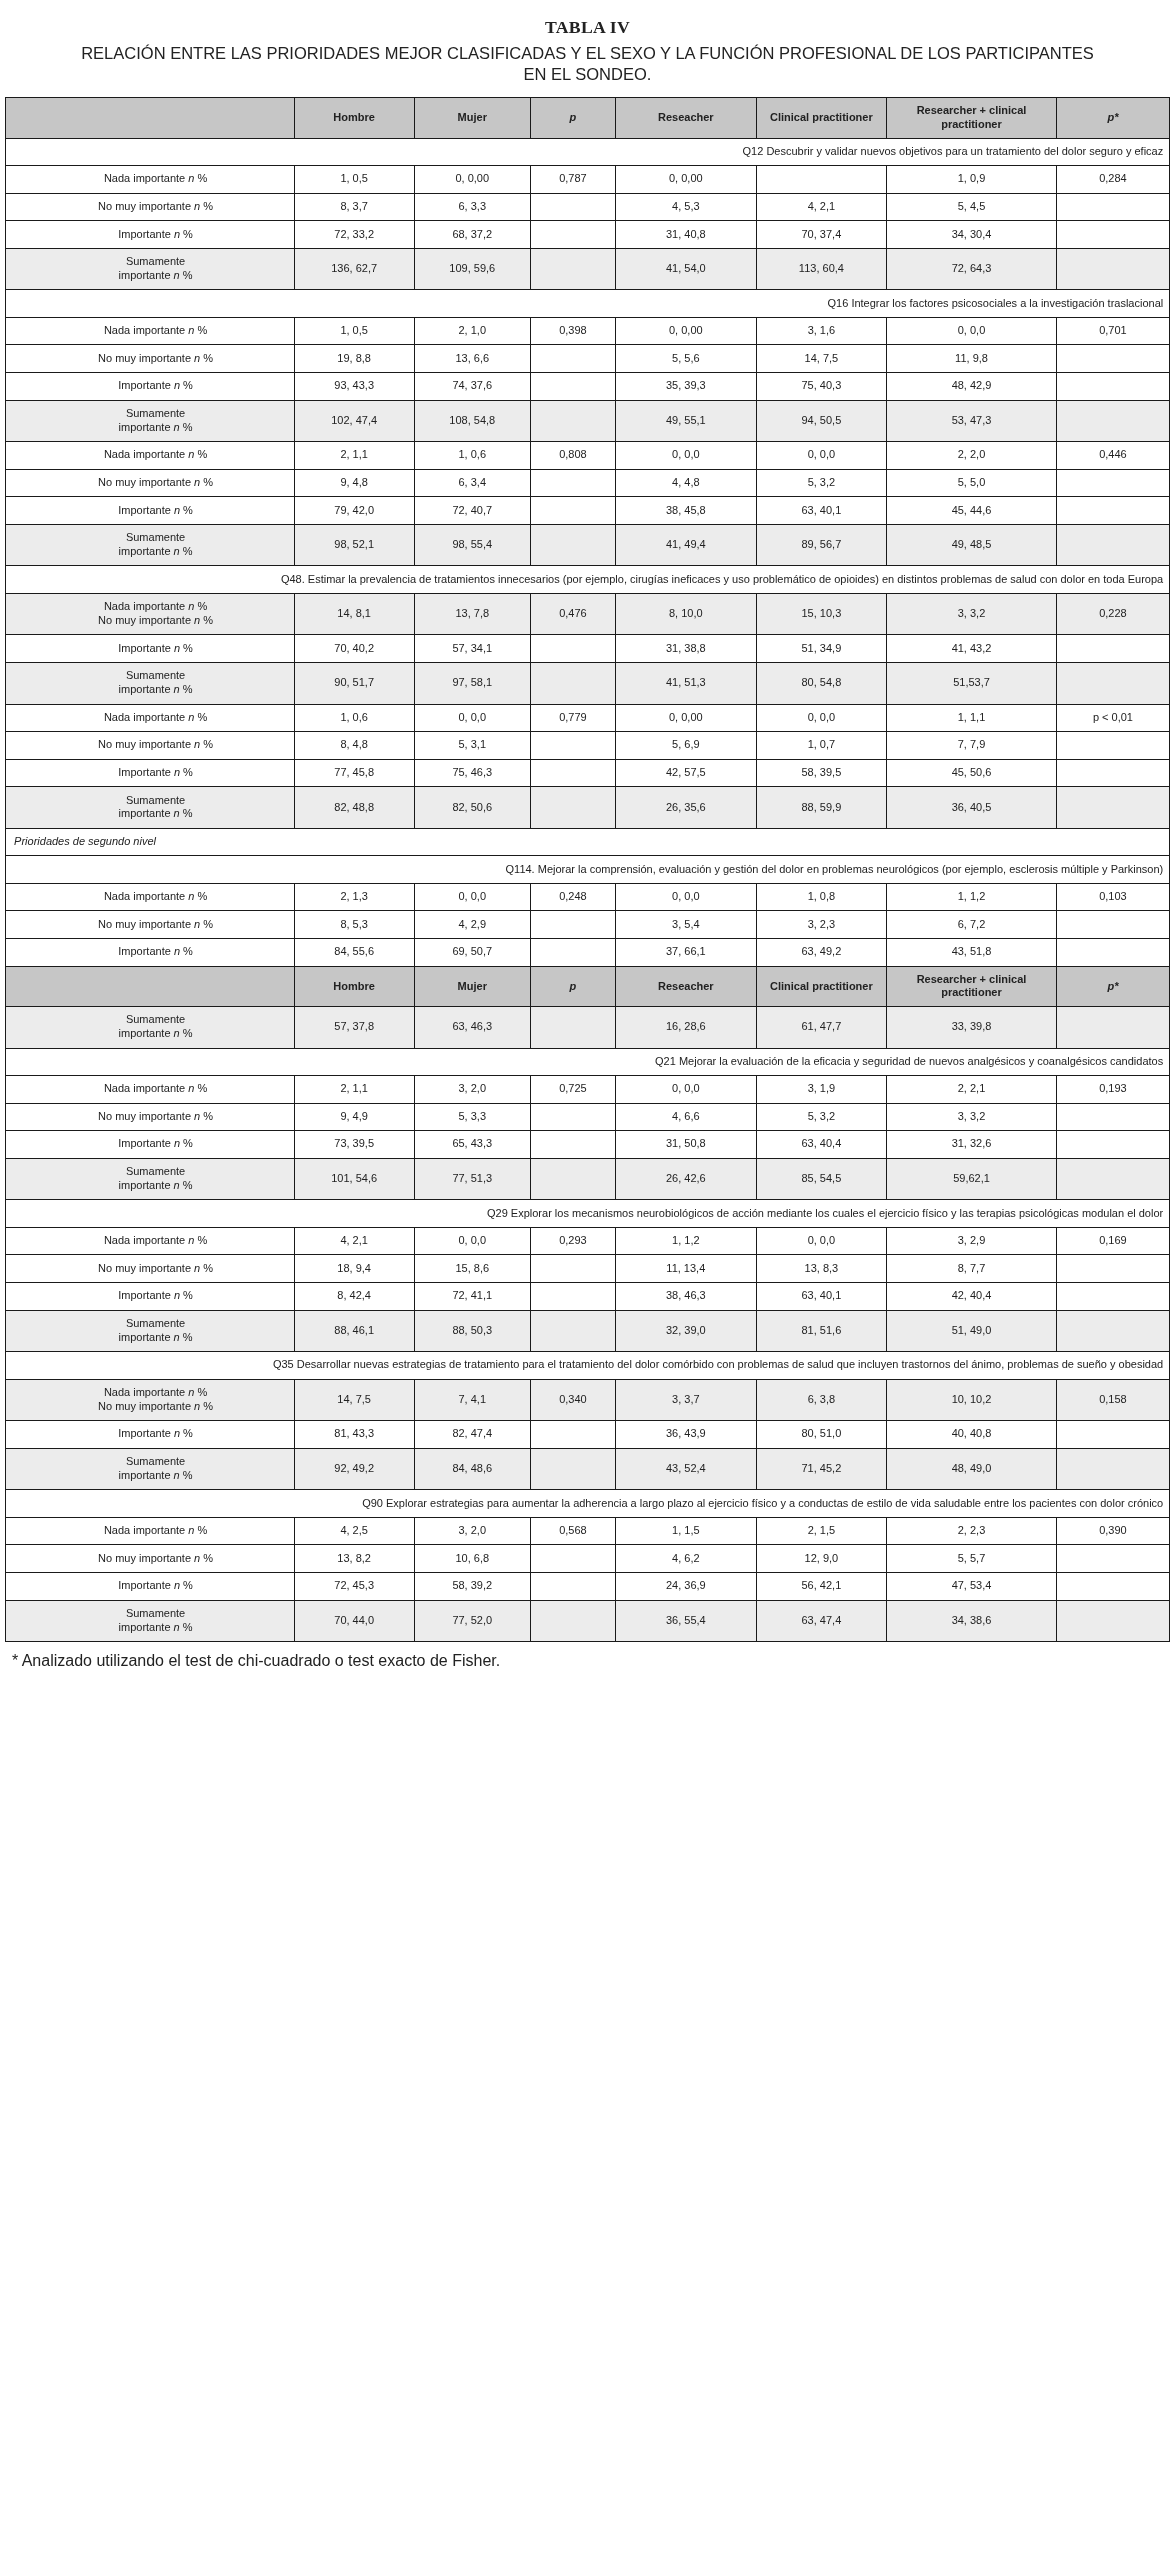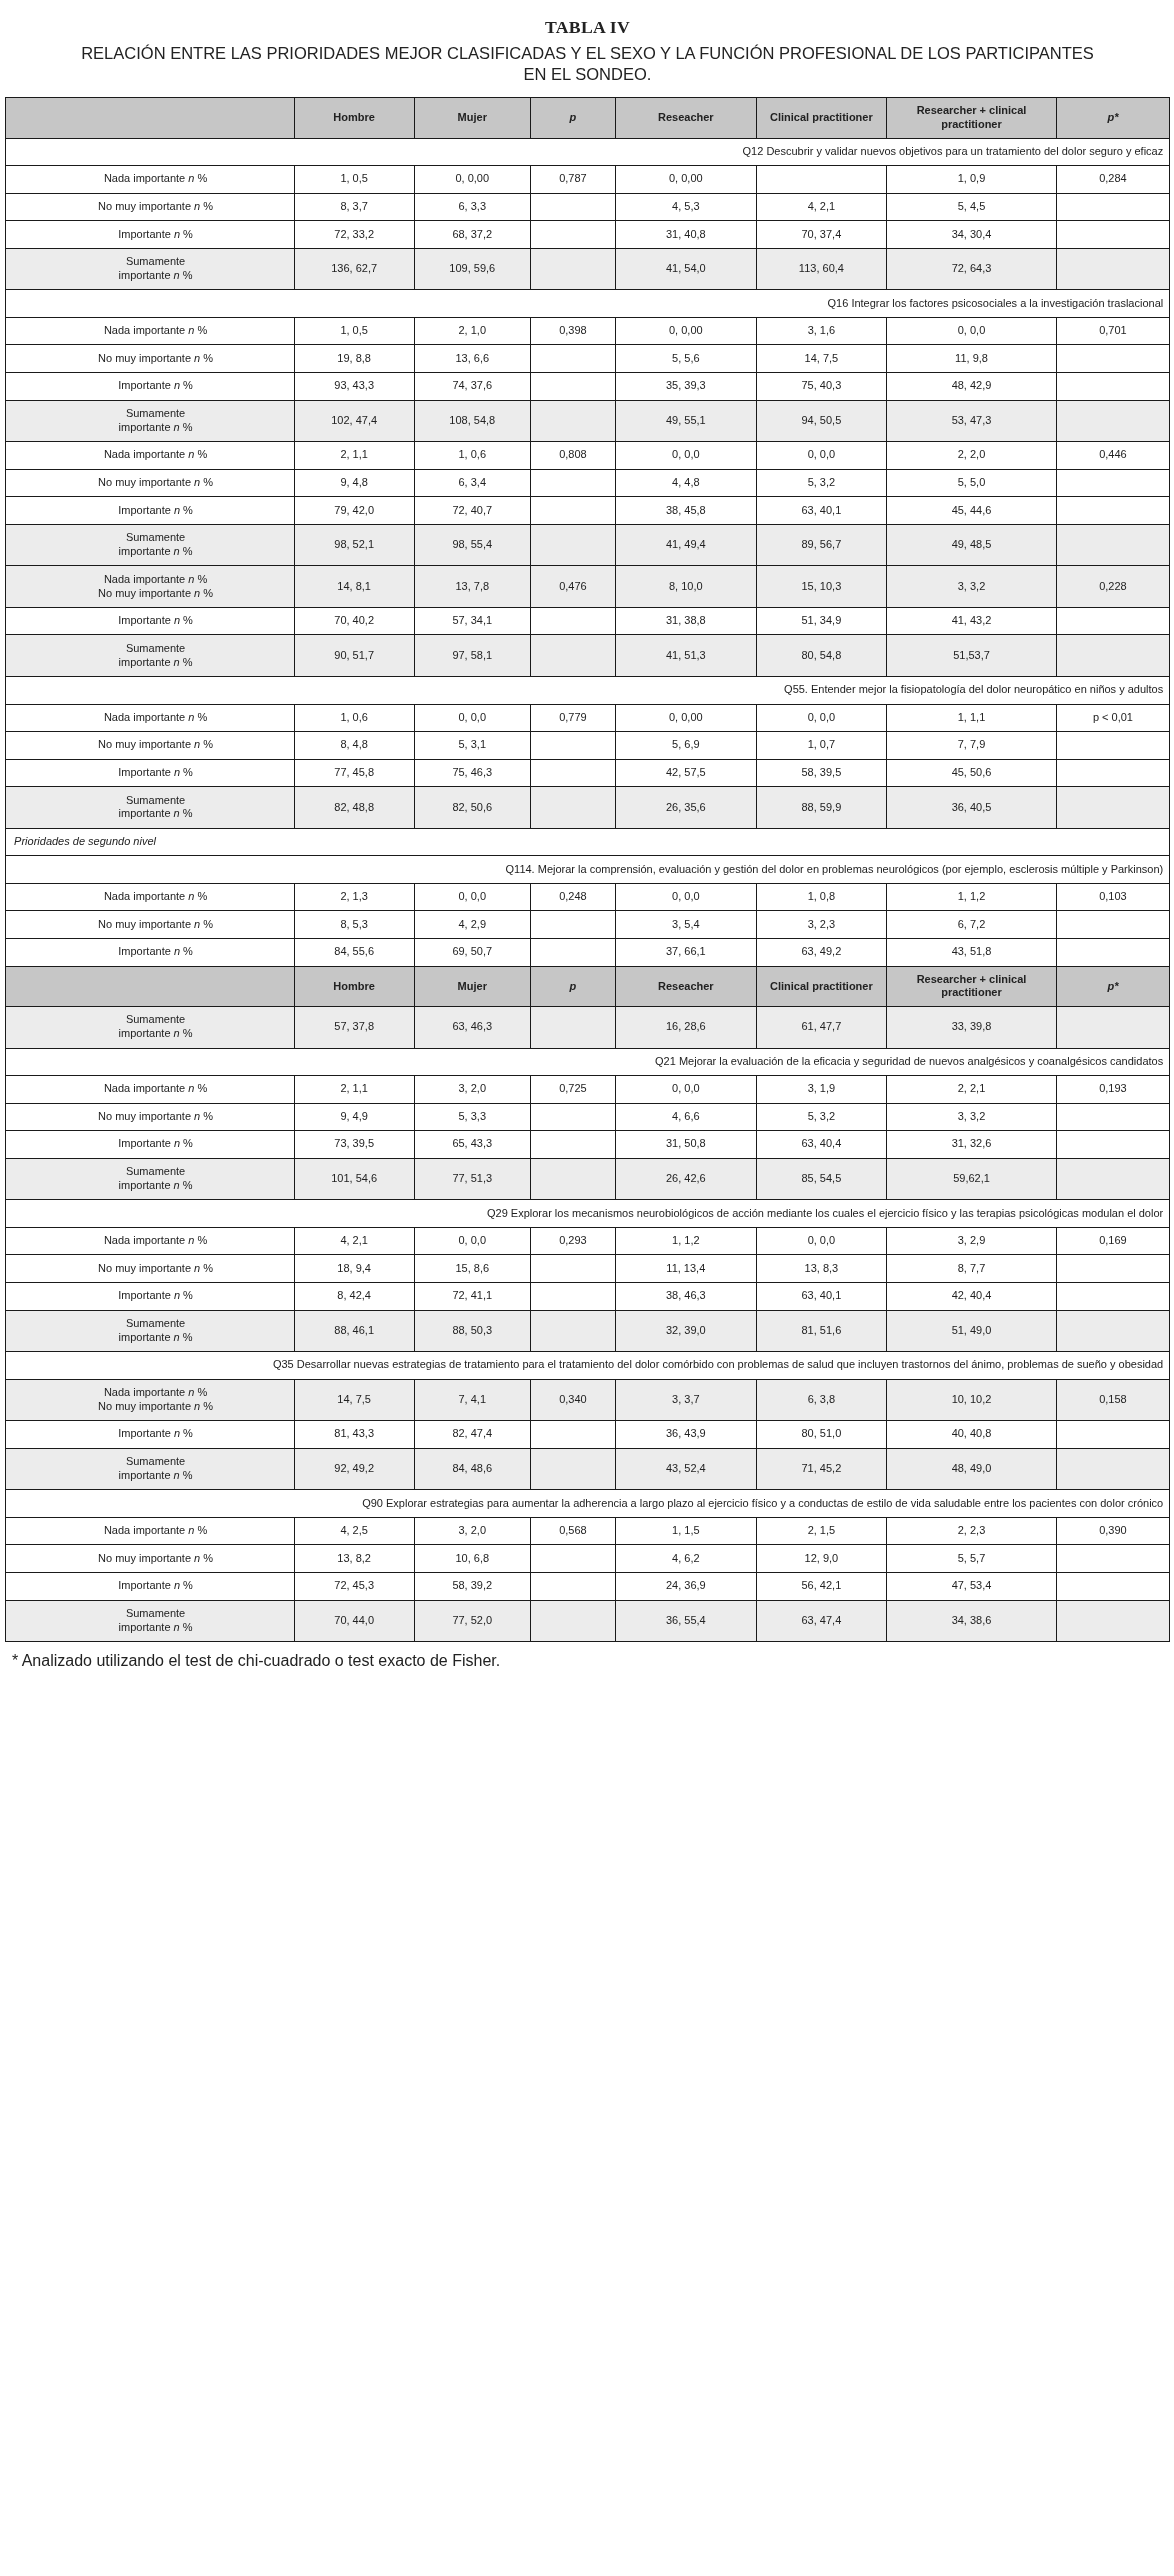--- a/index.html
+++ b/index.html
@@ -203,20 +203,23 @@
         <tr class="data-row shaded">
           <td class="label-cell">Sumamente<br>importante <i>n</i> %</td>
           <td>98, 52,1</td>
           <td>98, 55,4</td>
           <td></td>
           <td>41, 49,4</td>
           <td>89, 56,7</td>
           <td>49, 48,5</td>
           <td></td>
         </tr>
+        <tr class="question-row">
+          <td colspan="8">Q48. Estimar la prevalencia de tratamientos innecesarios (por ejemplo, cirugías ineficaces y uso problemático de opioides) en distintos problemas de salud con dolor en toda Europa</td>
+        </tr>
         <tr class="data-row shaded">
           <td class="label-cell">Nada importante <i>n</i> %<br>No muy importante <i>n</i> %</td>
           <td>14, 8,1</td>
           <td>13, 7,8</td>
           <td>0,476</td>
           <td>8, 10,0</td>
           <td>15, 10,3</td>
           <td>3, 3,2</td>
           <td>0,228</td>
         </tr>
@@ -232,23 +235,20 @@
         </tr>
         <tr class="data-row shaded">
           <td class="label-cell">Sumamente<br>importante <i>n</i> %</td>
           <td>90, 51,7</td>
           <td>97, 58,1</td>
           <td></td>
           <td>41, 51,3</td>
           <td>80, 54,8</td>
           <td>51,53,7</td>
           <td></td>
-        </tr>
-        <tr class="question-row">
-          <td colspan="8">Q55. Entender mejor la fisiopatología del dolor neuropático en niños y adultos</td>
         </tr>
         <tr class="data-row">
           <td class="label-cell">Nada importante <i>n</i> %</td>
           <td>1, 0,6</td>
           <td>0, 0,0</td>
           <td>0,779</td>
           <td>0, 0,00</td>
           <td>0, 0,0</td>
           <td>1, 1,1</td>
           <td>p &lt; 0,01</td>

